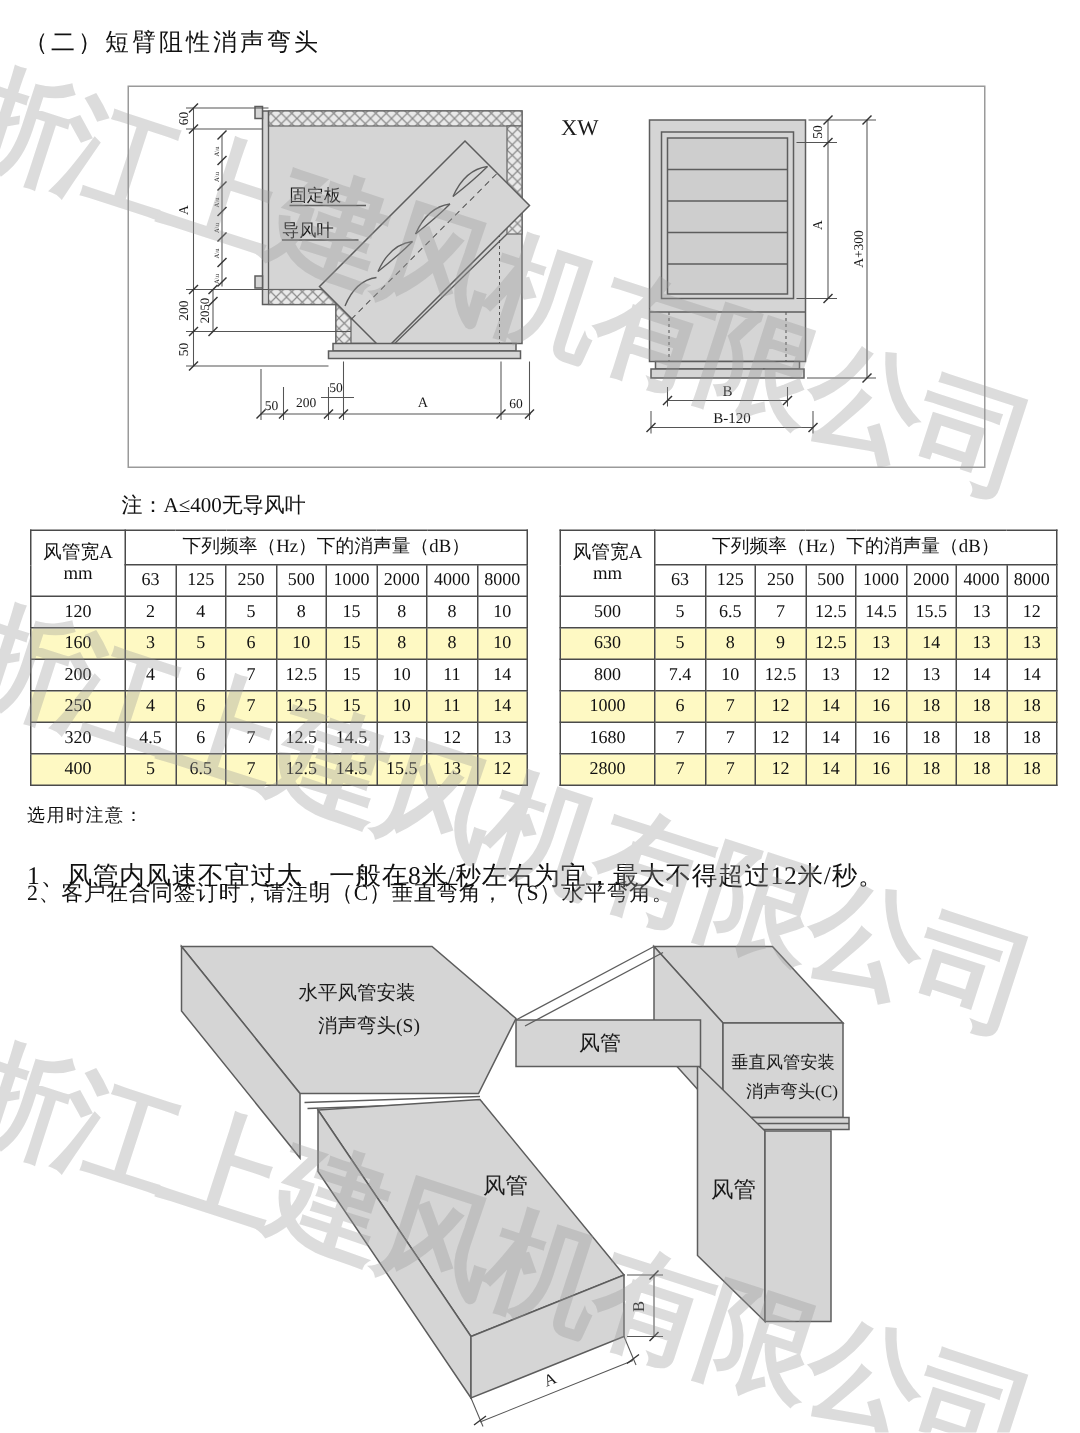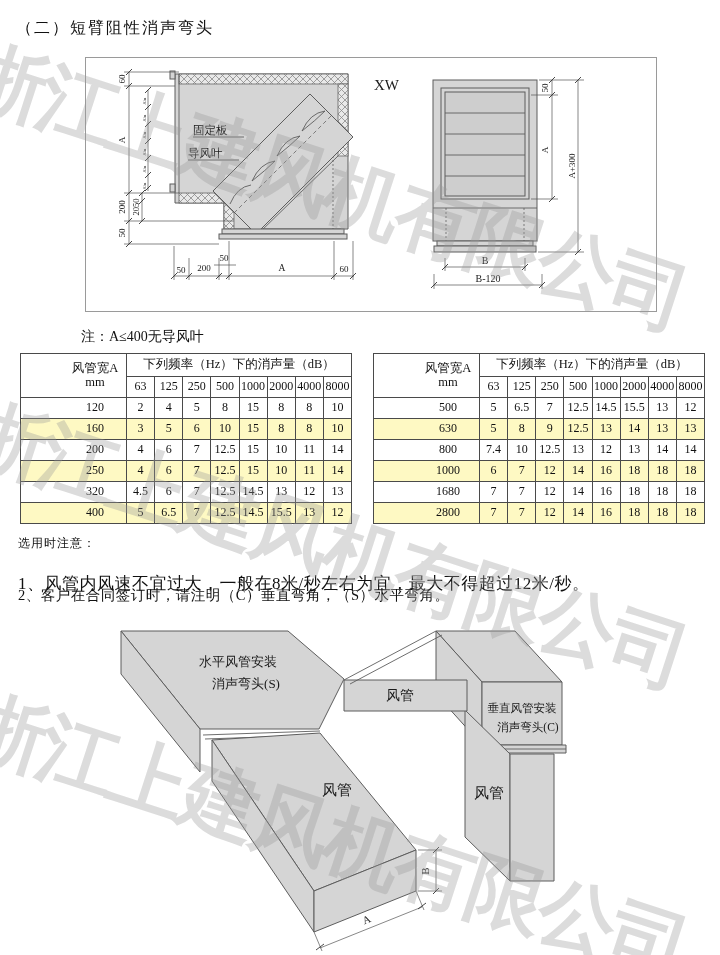--- a/index.html
+++ b/index.html
@@ -14,21 +14,21 @@
   .title{left:16px;top:18px;font-size:16px;letter-spacing:2px;text-align:right;}
   
   .panel{left:85px;top:57px;width:570px;height:253px;border:1px solid #9a9a9a;background:#fff;}
   .note{left:81px;top:328px;font-size:14px;}
   
   table.db{position:absolute;border-collapse:collapse;table-layout:fixed;width:332px;
            font-size:12px;text-align:center;background:#fff;}
   table.db td{border:1px solid #4a4a4a;padding:0;height:20px;line-height:1.1;}
   table.db tr.h1 td{height:22px;font-size:12.5px;}
   table.db tr.h2 td{height:20px;}
-  table.db td.c0{width:62px;padding-left:43px;}
+  table.db td.c0{width:62px;}
   table.db tr.sh td{background:#fef9c3;}
   .tL{left:20px;top:353px;}
   .tR{left:373px;top:353px;}
   
   .nhead{left:18px;top:535px;font-size:12px;letter-spacing:1px;}
   .nitem1{left:18px;top:560px;font-size:17px;letter-spacing:.5px;margin-top:12px;}
   .nitem2{left:18px;top:586px;font-size:14.5px;letter-spacing:.5px;}
   svg{display:block;}
   svg text{font-family:"Liberation Serif","DejaVu Serif",serif;fill:#1a1a1a;}
   .fill{fill:#d5d5d5;stroke:#5d5d5d;stroke-width:1;}

